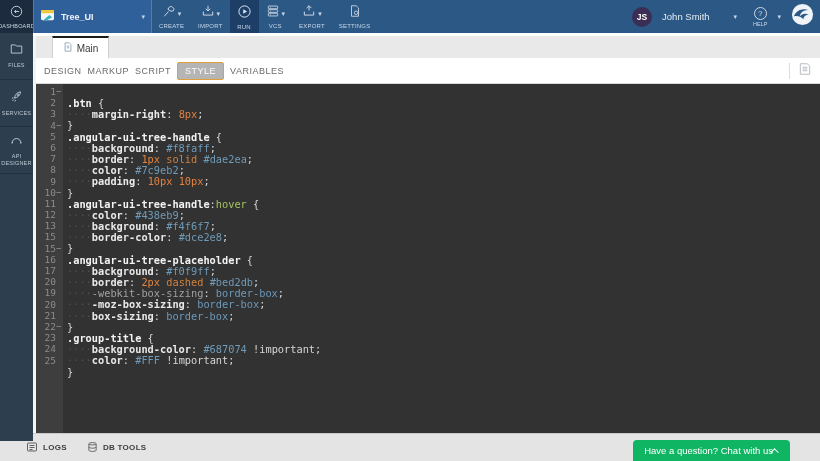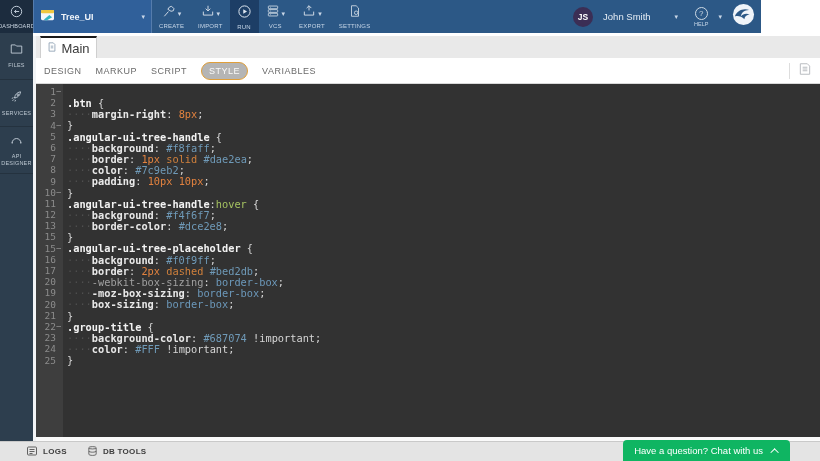--- a/index.html
+++ b/index.html
@@ -1,20 +1,20 @@
 <!DOCTYPE html>
 <html><head>
 <meta charset="utf-8">
 <style>
   * { margin:0; padding:0; box-sizing:border-box; }
   html,body { width:820px; height:461px; overflow:hidden; font-family:"Liberation Sans", sans-serif; background:#fff; }
   body { position:relative; }
 
   
-  .topbar { position:absolute; left:0; top:0; width:761px; height:33px; background:#2c5886; display:flex; align-items:stretch; z-index:5; }
+  .topbar { position:absolute; left:0; top:0; width:820px; height:33px; background:#2c5886; display:flex; align-items:stretch; z-index:5; }
   .dash-block { width:33px; background:#1c2c3e; display:flex; flex-direction:column; align-items:center; justify-content:center; gap:1px; cursor:pointer; }
   .dash-block .lbl { font-size:5.5px; color:#cdd8e4; letter-spacing:.2px; }
   .proj-select { width:119px; background:#30609a; border-left:1px solid rgba(255,255,255,.18); border-right:1px solid rgba(255,255,255,.18); display:flex; align-items:center; padding:0 6px; gap:6px; cursor:pointer; }
   .proj-select .name { color:#eef3f9; font-size:9px; font-weight:bold; flex:1; }
   .caret { font-size:7px; color:#c9d7e8; line-height:1; }
   .caret::after { content:"▾"; }
   .menu { display:flex; align-items:stretch; }
   .menu-item { display:flex; flex-direction:column; align-items:center; justify-content:center; padding:0 7px; gap:1px; cursor:pointer; }
   .menu-item .iconrow { display:flex; align-items:center; gap:2px; }
   .menu-item .lbl { font-size:6px; color:#c6d6e8; letter-spacing:.2px; }
@@ -29,24 +29,24 @@
 
   
   .sidebar { position:absolute; left:0; top:33px; width:33px; height:408px; background:#2d3e4e; z-index:4; }
   .side-item { height:47px; display:flex; flex-direction:column; align-items:center; justify-content:center; gap:2px; border-bottom:1px solid rgba(0,0,0,.18); cursor:pointer; }
   .side-item .lbl { font-size:5.5px; color:#bcc7d1; text-align:center; line-height:1.3; letter-spacing:.2px; padding:0 1px; }
 
   
   .leftgap { position:absolute; left:33px; top:33px; width:3px; height:408px; background:#f2f4f6; }
   .topgap { position:absolute; left:33px; top:33px; width:787px; height:3px; background:#fff; }
   .tabstrip { position:absolute; left:36px; top:36px; width:784px; height:22px; background:#e9e9e9; display:flex; }
-  .tab { margin-left:4px; width:57px; background:#fff; border-top:2px solid #1b1b1b; border-left:1px solid #cfcfcf; border-right:1px solid #cfcfcf; display:flex; align-items:center; justify-content:center; gap:4px; font-size:13px; color:#3a3a3a; cursor:pointer; }
-  .subtabs { position:absolute; left:36px; top:58px; width:784px; height:26px; background:#fff; border-bottom:1px solid #d9d9d9; display:flex; align-items:center; padding-left:8px; gap:14px; }
+  .tab { margin-left:16px; width:57px; background:#fff; border-top:2px solid #1b1b1b; border-left:1px solid #cfcfcf; border-right:1px solid #cfcfcf; display:flex; align-items:center; justify-content:center; gap:4px; font-size:10px; color:#3a3a3a; cursor:pointer; }
+  .subtabs { position:absolute; left:36px; top:58px; width:784px; height:26px; background:#fff; border-bottom:1px solid #d9d9d9; display:flex; align-items:center; padding-left:8px; gap:6px; }
   .subtab { font-size:9px; color:#6a6a6a; letter-spacing:.5px; cursor:pointer; }
-  .subtab.active { background:#b5b5b5; border:1px solid #e09f3a; border-radius:9px; color:#fbfbfb; padding:3px 7px; }
+  .subtab.active { background:#b5b5b5; border:1px solid #e09f3a; border-radius:2px; color:#fbfbfb; padding:3px 7px; }
   .subtabs .right-tools { margin-left:auto; display:flex; align-items:center; gap:8px; padding-right:8px; }
   .vsep { width:1px; height:16px; background:#ddd; }
 
   
   .editor { position:absolute; left:36px; top:84px; width:784px; height:353px; background:#323232; display:flex; font-family:"DejaVu Sans Mono", monospace; cursor:text; }
   .gutter { width:27px; background:#3e3e3e; padding-top:2px; color:#8c8c8c; font-size:9.5px; }
   .gut-line { position:relative; height:11.2px; line-height:11.2px; text-align:right; padding-right:7px; }
   .gut-line .fold { position:absolute; right:0; top:0; width:7px; font-size:9px; color:#909090; text-align:left; cursor:pointer; }
   .code { flex:1; padding-top:14px; padding-left:4px; overflow:hidden; }
   .code-line { height:11.2px; line-height:11.2px; font-size:10.3px; white-space:pre; color:#d6d6d6; }
@@ -57,24 +57,24 @@
   .t-num  { color:#e2823f; }
   .t-kw   { color:#d0803c; }
   .t-hex  { color:#6f9ab8; }
   .t-val  { color:#6c99bb; }
   .t-imp  { color:#d6d6d6; }
   .t-pse  { color:#a5c261; }
   .t-ws   { color:#4f4f4f; }
 
   
   .hscroll { position:absolute; left:36px; top:437px; width:784px; height:4px; background:#fafafa; }
-  .statusbar { position:absolute; left:0; bottom:0; width:820px; height:20px; background:#e4e4e4; border-top:1px solid #c9c9c9; display:flex; align-items:center; padding-left:26px; gap:20px; }
+  .statusbar { position:absolute; left:0; bottom:0; width:820px; height:28px; background:#e4e4e4; border-top:1px solid #c9c9c9; display:flex; align-items:center; padding-left:26px; gap:20px; }
   .status-item { display:flex; align-items:center; gap:5px; cursor:pointer; }
   .status-item .lbl { font-size:8px; font-weight:bold; color:#3d3d3d; letter-spacing:.3px; }
-  .chat { position:absolute; right:30px; bottom:0; height:21px; background:#0fb562; border-radius:4px 4px 0 0; display:flex; align-items:center; gap:10px; padding:0 11px; cursor:pointer; z-index:6; }
+  .chat { position:absolute; right:30px; bottom:0; height:21px; background:#0fb562; border-radius:4px 4px 0 0; display:flex; align-items:center; padding:0 11px; cursor:pointer; z-index:6; }
   .chat .lbl { color:#fff; font-size:9.5px; }
   .chev-up { width:6px; height:6px; border-left:1.6px solid #fff; border-top:1.6px solid #fff; transform:rotate(45deg) translateY(2px); }
 </style>
 </head>
 <body>
 
 <div class="topbar">
   <div class="dash-block">
     <span>
       <svg viewBox="0 0 20 20" width="13" height="13">
@@ -264,20 +264,21 @@
       <div class="code-line"><span class="t-sel">.btn</span><span class="t-punc"> {</span></div>
       <div class="code-line"><span class="t-ws">····</span><span class="t-prop">margin-right</span><span class="t-punc">: </span><span class="t-num">8px</span><span class="t-punc">;</span></div>
       <div class="code-line"><span class="t-punc">}</span></div>
       <div class="code-line"><span class="t-sel">.angular-ui-tree-handle</span><span class="t-punc"> {</span></div>
       <div class="code-line"><span class="t-ws">····</span><span class="t-prop">background</span><span class="t-punc">: </span><span class="t-hex">#f8faff</span><span class="t-punc">;</span></div>
       <div class="code-line"><span class="t-ws">····</span><span class="t-prop">border</span><span class="t-punc">: </span><span class="t-num">1px</span><span class="t-punc"> </span><span class="t-kw">solid</span><span class="t-punc"> </span><span class="t-hex">#dae2ea</span><span class="t-punc">;</span></div>
       <div class="code-line"><span class="t-ws">····</span><span class="t-prop">color</span><span class="t-punc">: </span><span class="t-hex">#7c9eb2</span><span class="t-punc">;</span></div>
       <div class="code-line"><span class="t-ws">····</span><span class="t-prop">padding</span><span class="t-punc">: </span><span class="t-num">10px</span><span class="t-punc"> </span><span class="t-num">10px</span><span class="t-punc">;</span></div>
       <div class="code-line"><span class="t-punc">}</span></div>
       <div class="code-line"><span class="t-sel">.angular-ui-tree-handle</span><span class="t-punc">:</span><span class="t-pse">hover</span><span class="t-punc"> {</span></div>
+      <div class="code-line"><span class="t-ws">····</span><span class="t-prop">color</span><span class="t-punc">: </span><span class="t-hex">#438eb9</span><span class="t-punc">;</span></div>
       <div class="code-line"><span class="t-ws">····</span><span class="t-prop">background</span><span class="t-punc">: </span><span class="t-hex">#f4f6f7</span><span class="t-punc">;</span></div>
       <div class="code-line"><span class="t-ws">····</span><span class="t-prop">border-color</span><span class="t-punc">: </span><span class="t-hex">#dce2e8</span><span class="t-punc">;</span></div>
       <div class="code-line"><span class="t-punc">}</span></div>
       <div class="code-line"><span class="t-sel">.angular-ui-tree-placeholder</span><span class="t-punc"> {</span></div>
       <div class="code-line"><span class="t-ws">····</span><span class="t-prop">background</span><span class="t-punc">: </span><span class="t-hex">#f0f9ff</span><span class="t-punc">;</span></div>
       <div class="code-line"><span class="t-ws">····</span><span class="t-prop">border</span><span class="t-punc">: </span><span class="t-num">2px</span><span class="t-punc"> </span><span class="t-kw">dashed</span><span class="t-punc"> </span><span class="t-hex">#bed2db</span><span class="t-punc">;</span></div>
       <div class="code-line"><span class="t-ws">····</span><span class="t-vprop">-webkit-box-sizing</span><span class="t-punc">: </span><span class="t-val">border-box</span><span class="t-punc">;</span></div>
       <div class="code-line"><span class="t-ws">····</span><span class="t-prop">-moz-box-sizing</span><span class="t-punc">: </span><span class="t-val">border-box</span><span class="t-punc">;</span></div>
       <div class="code-line"><span class="t-ws">····</span><span class="t-prop">box-sizing</span><span class="t-punc">: </span><span class="t-val">border-box</span><span class="t-punc">;</span></div>
       <div class="code-line"><span class="t-punc">}</span></div>

